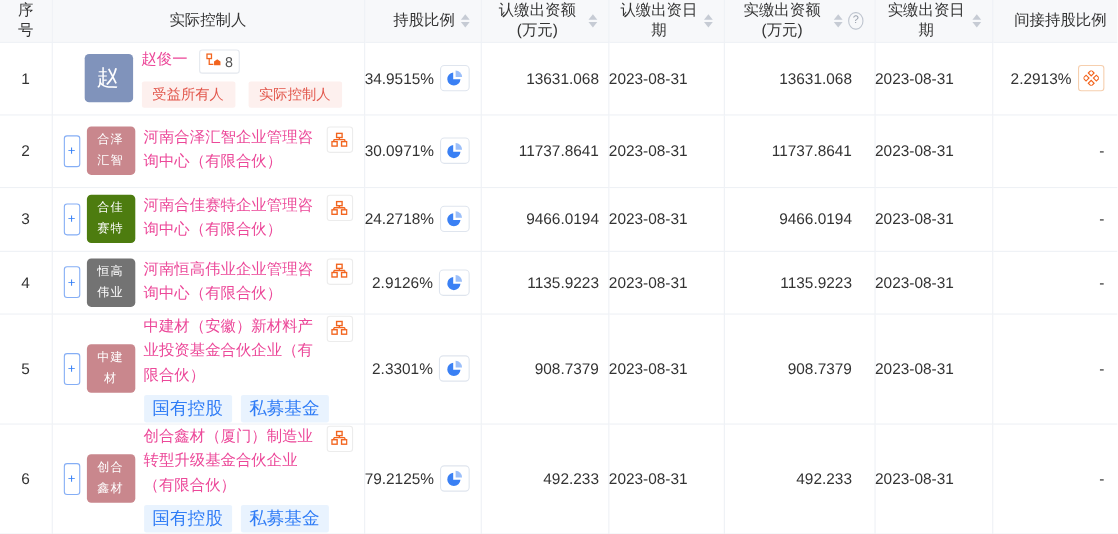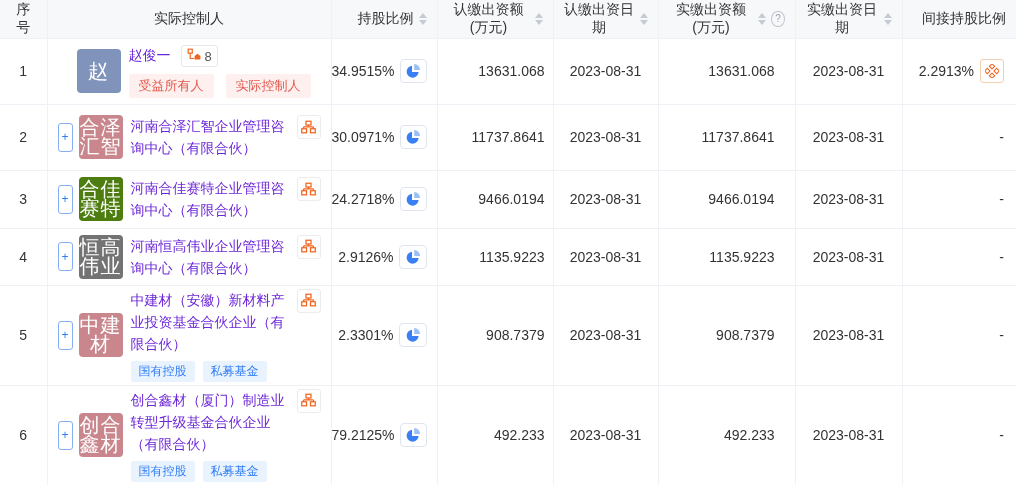--- a/index.html
+++ b/index.html
@@ -20,46 +20,46 @@
   .th-inner{display:flex;align-items:center;padding:0 10px;}
   .al-left{justify-content:flex-start}.al-center{justify-content:center}.al-right{justify-content:flex-end}
   .sort{display:inline-flex;flex-direction:column;gap:2px;margin-left:5px;cursor:pointer;}
   .sort i{display:block;width:0;height:0;border-left:4px solid transparent;border-right:4px solid transparent;}
   .sort i.up{border-bottom:5px solid #c6cbd4;}
   .sort i.down{border-top:5px solid #c6cbd4;}
   .help{display:inline-flex;align-items:center;justify-content:center;width:14px;height:14px;margin-left:5px;
         border:1px solid #bfc5cf;border-radius:50%;color:#9aa1ad;font-size:10px;cursor:pointer;}
   .c-idx{text-align:center;}
   .c-right{text-align:right;}
-  .c-center{text-align:center;margin-left:10px;}
+  .c-center{margin-left:10px;}
   .pad8{padding-right:8px;}
   .pad20{padding-right:20px;}
   .flex-right{display:flex;align-items:center;justify-content:flex-end;padding-right:10px;}
   .flex-right.ind{padding-right:12px;}
   .namecell{display:flex;align-items:center;padding:0 8px 0 10px;}
   .expand{flex:none;width:13px;height:27px;border:1px solid #85aef5;border-radius:3px;background:#fff;color:#2f7cf6;
           display:inline-flex;align-items:center;justify-content:center;font-size:12px;cursor:pointer;margin-right:6px;}
   .expand-spacer{flex:none;width:13px;margin-right:6px;}
   .avatar{flex:none;width:44px;height:44px;border-radius:4px;color:#fff;display:inline-flex;flex-direction:column;
-          align-items:center;justify-content:center;font-size:20px;line-height:19px;margin-right:8px;letter-spacing:1px;}
+          align-items:center;justify-content:center;font-size:11px;line-height:19px;margin-right:8px;letter-spacing:1px;}
   .nameblock{flex:1;min-width:0;}
   .nameline{display:flex;align-items:flex-start;}
-  a.name{color:#6d28d9;text-decoration:none;line-height:22px;max-width:160px;cursor:pointer;}
+  a.name{color:#ec4899;text-decoration:none;line-height:22px;max-width:160px;cursor:pointer;font-family:Liberation Serif, serif;}
   a.name.grow{flex:1;}
   .ibox{display:inline-flex;align-items:center;justify-content:center;background:#fff;cursor:pointer;}
   .ibox.org{flex:none;width:22px;height:22px;border:1px solid #ececec;border-radius:3px;margin-left:6px;}
   .ibox.pie{width:26px;height:22px;border:1px solid #dfe5ee;border-radius:4px;margin-left:5px;}
   .ibox.ind{width:22px;height:22px;border:1px solid #f6cfae;border-radius:3px;margin-left:6px;}
   .count-badge{display:inline-flex;align-items:center;gap:4px;height:20px;padding:0 5px;margin-left:10px;margin-top:1px;
                border:1px solid #e4e8ee;border-radius:3px;background:#fff;cursor:pointer;}
   .count-badge .cnum{font-size:13px;color:#555;}
   .tags{display:flex;flex-wrap:wrap;}
   .tag{display:inline-block;border-radius:2px;white-space:nowrap;}
   .tag.red{margin-top:7px;margin-right:12px;padding:3px 10px;font-size:13px;color:#e2584d;background:#fdf0ee;}
-  .tag.blue{margin-top:6px;margin-right:8px;padding:2px 8px;font-size:12px;color:#2f7cf6;background:#e9f3fe;}
+  .tag.blue{margin-top:6px;margin-right:8px;padding:2px 8px;font-size:16px;color:#2f7cf6;background:#e9f3fe;}
 </style>
 </head>
 <body>
 
 <table>
   <colgroup>
     <col class="c1">
       <col class="c2">
       <col class="c3">
       <col class="c4">

